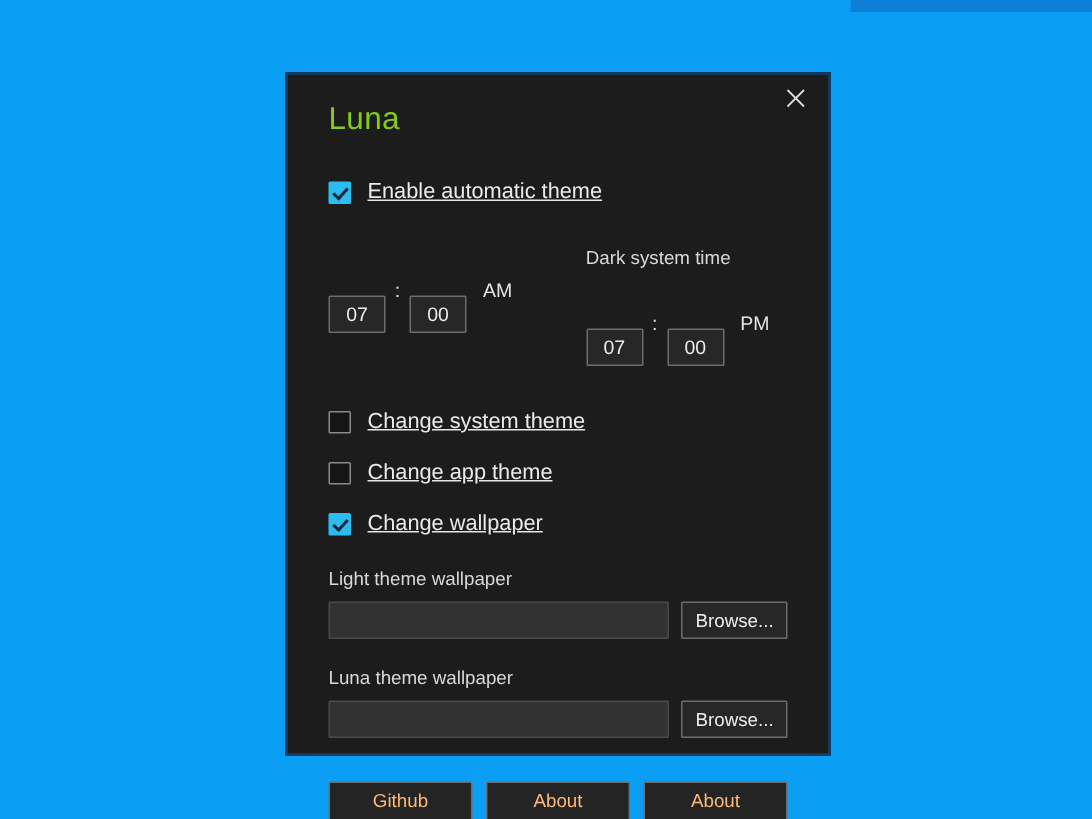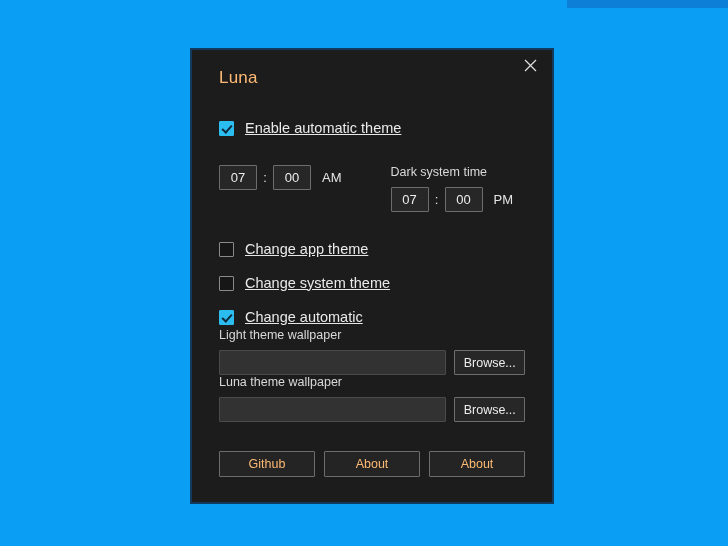--- a/index.html
+++ b/index.html
@@ -44,23 +44,23 @@
   }
 
   #titlebar {
     position: relative;
     height: 58px;
   }
   #app-title {
     position: absolute;
     left: 27px;
     top: 18px;
-    font-size: 17px;
+    font-size: 21px;
     font-weight: 400;
-    color: #fdba74;
+    color: #84cc16;
     letter-spacing: 0.2px;
   }
   #close-button {
     position: absolute;
     right: 0px;
     top: 0px;
     width: 44px;
     height: 30px;
     display: flex;
     align-items: center;
@@ -136,20 +136,21 @@
     height: 25px;
     box-sizing: border-box;
     background: #272727;
     border: 1px solid #6d6d6d;
     color: #ededed;
     font-size: 13px;
     font-family: "Liberation Sans", sans-serif;
     text-align: center;
     line-height: 23px;
     border-radius: 1px;
+    margin-top: 32px;
   }
   .time-colon {
     width: 16px;
     text-align: center;
     font-size: 13px;
     color: #e2e2e2;
   }
   .meridiem {
     margin-left: 11px;
     font-size: 13px;
@@ -157,21 +158,21 @@
   }
 
   
   #options-list {
     margin-top: 26px;
   }
   #options-list .check-row { margin-bottom: 12px; }
   #options-list .check-row:last-child { margin-bottom: 0; }
 
   
-  .wallpaper-block { }
+  .wallpaper-block { margin-top: 19px; }
   .wallpaper-caption {
     font-size: 12.5px;
     color: #d9d9d9;
     margin-bottom: 8px;
   }
   .picker-row {
     display: flex;
     align-items: stretch;
   }
   .path-input {
@@ -265,29 +266,29 @@
             <span class="time-colon">:</span>
             <input class="time-field" type="text" value="00" style="">
             <span class="meridiem">PM</span>
           </div>
         </div>
       </div>
 
       <div id="options-list">
         <div class="check-row">
           <span class="cbox"></span>
-          <span class="check-label">Change app theme</span>
+          <span class="check-label">Change system theme</span>
         </div>
         <div class="check-row">
           <span class="cbox"></span>
-          <span class="check-label">Change system theme</span>
+          <span class="check-label">Change app theme</span>
         </div>
         <div class="check-row">
           <span class="cbox checked"></span>
-          <span class="check-label">Change automatic</span>
+          <span class="check-label">Change wallpaper</span>
         </div>
       </div>
 
       <div class="wallpaper-block">
         <div class="wallpaper-caption">Light theme wallpaper</div>
         <div class="picker-row">
           <input class="path-input" type="text" placeholder="" style="">
           <button class="browse-button">Browse...</button>
         </div>
       </div>

